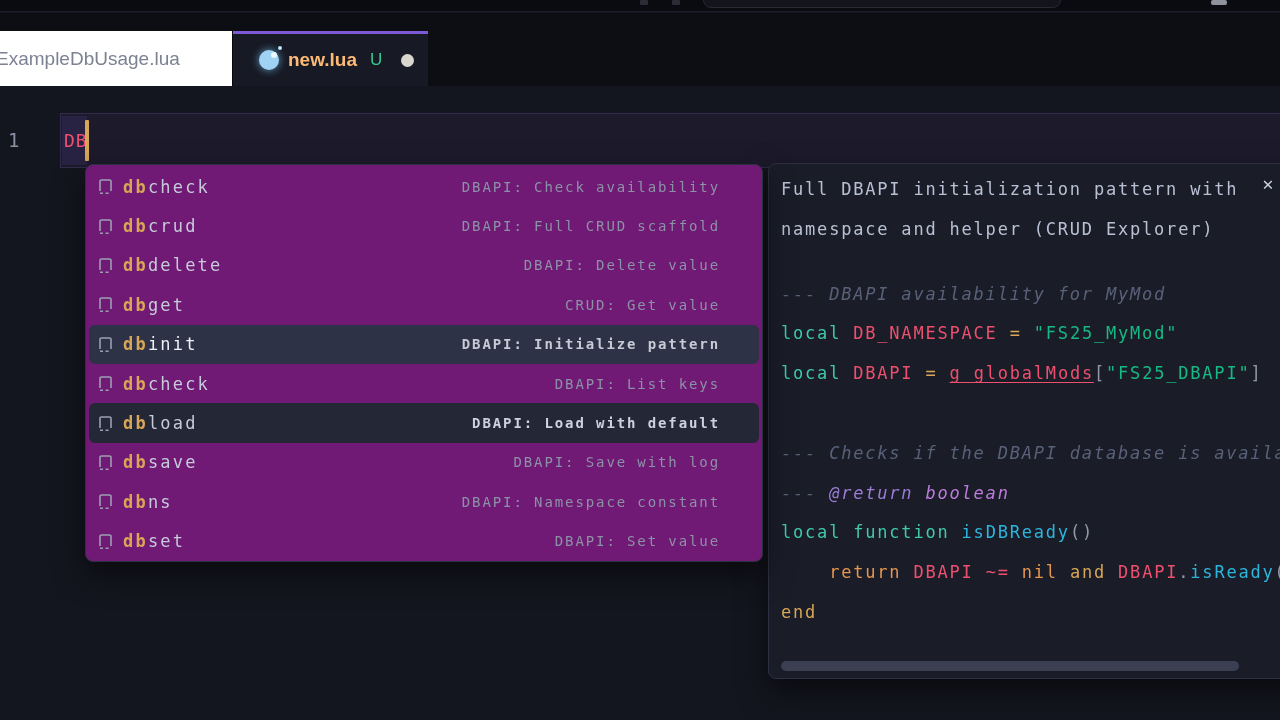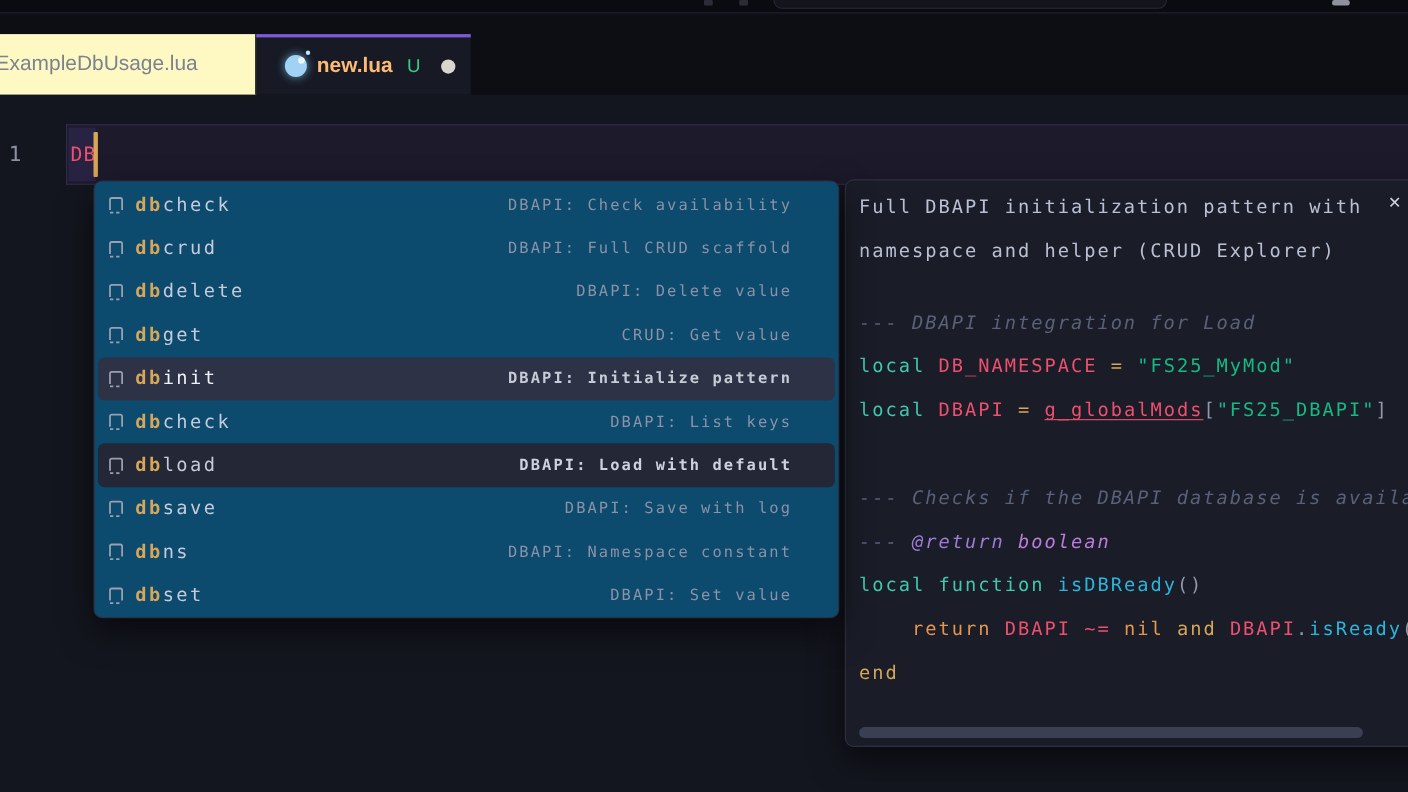--- a/index.html
+++ b/index.html
@@ -20,21 +20,21 @@
     position:absolute; left:703px; top:-12px; width:358px; height:20px;
     border:1px solid #272935; border-radius:8px; background:#13141c;
   }
   .nav-chevron { position:absolute; top:0; width:8px; height:5px; background:#2b2c36; border-radius:1px; }
   .nav-chevron.back { left:640px; } .nav-chevron.fwd { left:672px; }
   .min-dash { position:absolute; left:1211px; top:0; width:16px; height:5px; background:#8e929c; border-radius:2px; }
 
   
   .tabbar { position:absolute; left:0; top:13px; width:1280px; height:73px; background:#0d0e14; z-index:5; }
   .tab { position:absolute; bottom:0; height:55px; display:flex; align-items:center; overflow:hidden; }
-  .tab-inactive { left:0; width:233px; background:#fef9c3; border-right:1px solid #06070b;text-align:center; }
+  .tab-inactive { left:0; width:233px; background:#ffffff; border-right:1px solid #06070b;text-align:center; }
   .tab-inactive .tab-label {
     margin-left:-4px; font:19px "Liberation Sans", sans-serif; color:#7d8292; white-space:nowrap;
   }
   .tab-active { left:233px; width:195px; background:#171924; border-top:3px solid #7d59d8; }
   .lua-icon {
     width:20px; height:20px; margin-left:26px; border-radius:50%;
     background:#9fd2f3; box-shadow:0 0 9px rgba(125,205,255,.75); position:relative; flex:none;
   }
   .lua-icon::before { 
     content:""; position:absolute; right:2px; top:2px; width:6px; height:6px;
@@ -62,21 +62,21 @@
   .word-bg { position:absolute; left:1px; top:2px; width:25px; height:49px; background:#292343; }
   .typed-code {
     position:absolute; left:3px; top:0; height:53px; line-height:53px;
     font-size:18px; letter-spacing:1px; color:#ee4f6e;
   }
   .cursor { position:absolute; left:24px; top:6px; width:4px; height:41px; background:#d8a657; border-radius:1px; }
 
   
   .suggest {
     position:absolute; left:85px; top:164px; width:678px; height:398px;
-    background:#0c4a6e; border:1px solid #2c3040; border-radius:8px;
+    background:#701a75; border:1px solid #2c3040; border-radius:8px;
     box-shadow:0 12px 30px rgba(0,0,0,.55); z-index:10; padding:2px 0; overflow:hidden;
   }
   .s-row {
     height:39.4px; display:flex; align-items:center; margin:0 3px;
     border-radius:6px; padding:0 39px 0 8px;
   }
   .s-row.selected { background:#2d3246; }
   .s-row.hover { background:#232736; }
   .s-icon { width:17px; height:19px; flex:none; display:flex; align-items:center; }
   .s-label { margin-left:9px; font-size:17px; letter-spacing:2.2px; white-space:nowrap; }
@@ -253,21 +253,21 @@
     </div>
 </div>
 
 <div class="docs">
   <div id="docs-header">
       <div class="doc-line"><span class="tk-plain">Full DBAPI initialization pattern with</span></div>
       <div class="doc-line"><span class="tk-plain">namespace and helper (CRUD Explorer)</span></div>
     </div>
   <div class="doc-gap"></div>
   <div id="docs-code">
-      <div class="doc-line"><span class="tk-comment">--- DBAPI integration for Load</span></div>
+      <div class="doc-line"><span class="tk-comment">--- DBAPI availability for MyMod</span></div>
       <div class="doc-line"><span class="tk-kw">local</span><span class="tk-plain"> </span><span class="tk-var">DB_NAMESPACE</span><span class="tk-plain"> </span><span class="tk-op">=</span><span class="tk-plain"> </span><span class="tk-str">"FS25_MyMod"</span></div>
       <div class="doc-line"><span class="tk-kw">local</span><span class="tk-plain"> </span><span class="tk-var">DBAPI</span><span class="tk-plain"> </span><span class="tk-op">=</span><span class="tk-plain"> </span><span class="tk-gvar">g_globalMods</span><span class="tk-punct">[</span><span class="tk-str">"FS25_DBAPI"</span><span class="tk-punct">]</span></div>
       <div class="doc-line"></div>
       <div class="doc-line"><span class="tk-comment">--- Checks if the DBAPI database is available</span></div>
       <div class="doc-line"><span class="tk-comment">--- </span><span class="tk-annot">@return</span><span class="tk-plain"> </span><span class="tk-annot2">boolean</span></div>
       <div class="doc-line"><span class="tk-kw">local</span><span class="tk-plain"> </span><span class="tk-kw">function</span><span class="tk-plain"> </span><span class="tk-fn">isDBReady</span><span class="tk-punct">()</span></div>
       <div class="doc-line"><span class="tk-plain">    </span><span class="tk-orange">return</span><span class="tk-plain"> </span><span class="tk-var">DBAPI</span><span class="tk-plain"> </span><span class="tk-opred">~=</span><span class="tk-plain"> </span><span class="tk-orange">nil</span><span class="tk-plain"> </span><span class="tk-op">and</span><span class="tk-plain"> </span><span class="tk-var">DBAPI</span><span class="tk-punct">.</span><span class="tk-fn">isReady</span><span class="tk-punct">()</span></div>
       <div class="doc-line"><span class="tk-op">end</span></div>
     </div>
   <span class="doc-close">✕</span>

